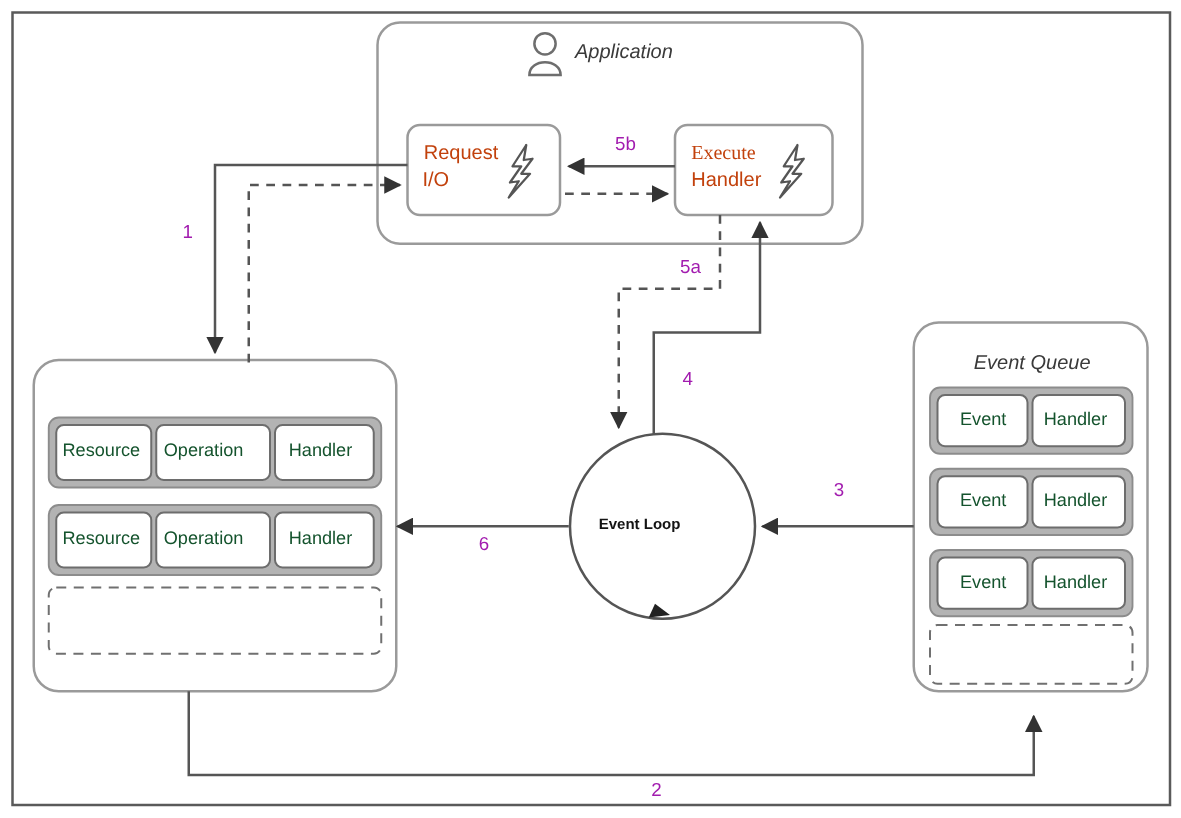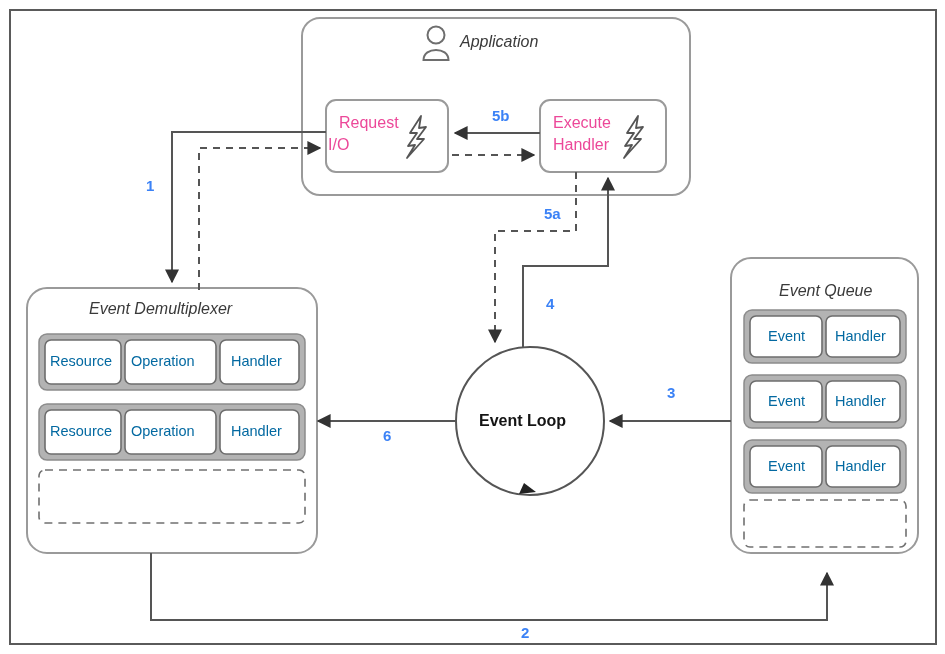--- a/index.html
+++ b/index.html
@@ -30,37 +30,36 @@
     white-space: nowrap;
     pointer-events: none;
   }
   .group-title {
     font-style: italic;
     font-size: 16px;
     color: #3a3a3a;
   }
   .cell-label {
     font-size: 14.5px;
-    color: #0369a1;
+    color: #14532d;
   }
   .node-label {
     font-size: 16px;
-    color: #ec4899;
+    color: #c2410c;
     line-height: 19px;
     text-align: left;
   }
   .loop-label {
-    font-size: 16px;
+    font-size: 12px;
     font-weight: bold;
     color: #141414;
   }
   .step-label {
     font-size: 15px;
-    color: #3b82f6;
-    font-weight: bold;
+    color: #a21caf;
   }
 </style>
 </head>
 <body>
 
 <div id="canvas">
 
   <svg id="diagram-svg" width="945" height="654" viewBox="0 0 945 654">
     <defs>
       <marker id="arrow" viewBox="0 0 10 10" refX="9" refY="5" markerWidth="7" markerHeight="7" orient="auto-start-reverse">
@@ -151,26 +150,25 @@
     <path d="M 731 421 L 610 421" fill="none" stroke="#555555" stroke-width="2" marker-end="url(#arrow)"></path>
 
     <path d="M 455 421 L 318 421" fill="none" stroke="#555555" stroke-width="2" marker-end="url(#arrow)"></path>
 
     <path d="M 151 553 L 151 620 L 827 620 L 827 573" fill="none" stroke="#555555" stroke-width="2" marker-end="url(#arrow)"></path>
   </svg>
 
   <div class="txt group-title" style="left:460px; top:33px;">Application</div>
 
   <div class="txt node-label" style="left:339px; top:113px;">Request</div>
-  <div class="txt node-label" style="left:328px; top:135px;">I/O</div>
+  <div class="txt node-label" style="left:338px; top:135px;">I/O</div>
 
-  <div class="txt node-label" style="left:553px; top:113px;">Execute</div>
+  <div class="txt node-label" style="left:553px; top:113px;font-family:Liberation Serif, serif;">Execute</div>
   <div class="txt node-label" style="left:553px; top:135px;">Handler</div>
 
-  <div class="txt group-title" style="left:89px; top:300px;">Event Demultiplexer</div>
 
   <div class="txt cell-label" style="left:50px; top:353px;">Resource</div>
   <div class="txt cell-label" style="left:131px; top:353px;">Operation</div>
   <div class="txt cell-label" style="left:231px; top:353px;">Handler</div>
 
   <div class="txt cell-label" style="left:50px; top:423px;">Resource</div>
   <div class="txt cell-label" style="left:131px; top:423px;">Operation</div>
   <div class="txt cell-label" style="left:231px; top:423px;">Handler</div>
 
   <div class="txt group-title" style="left:779px; top:282px;">Event Queue</div>

